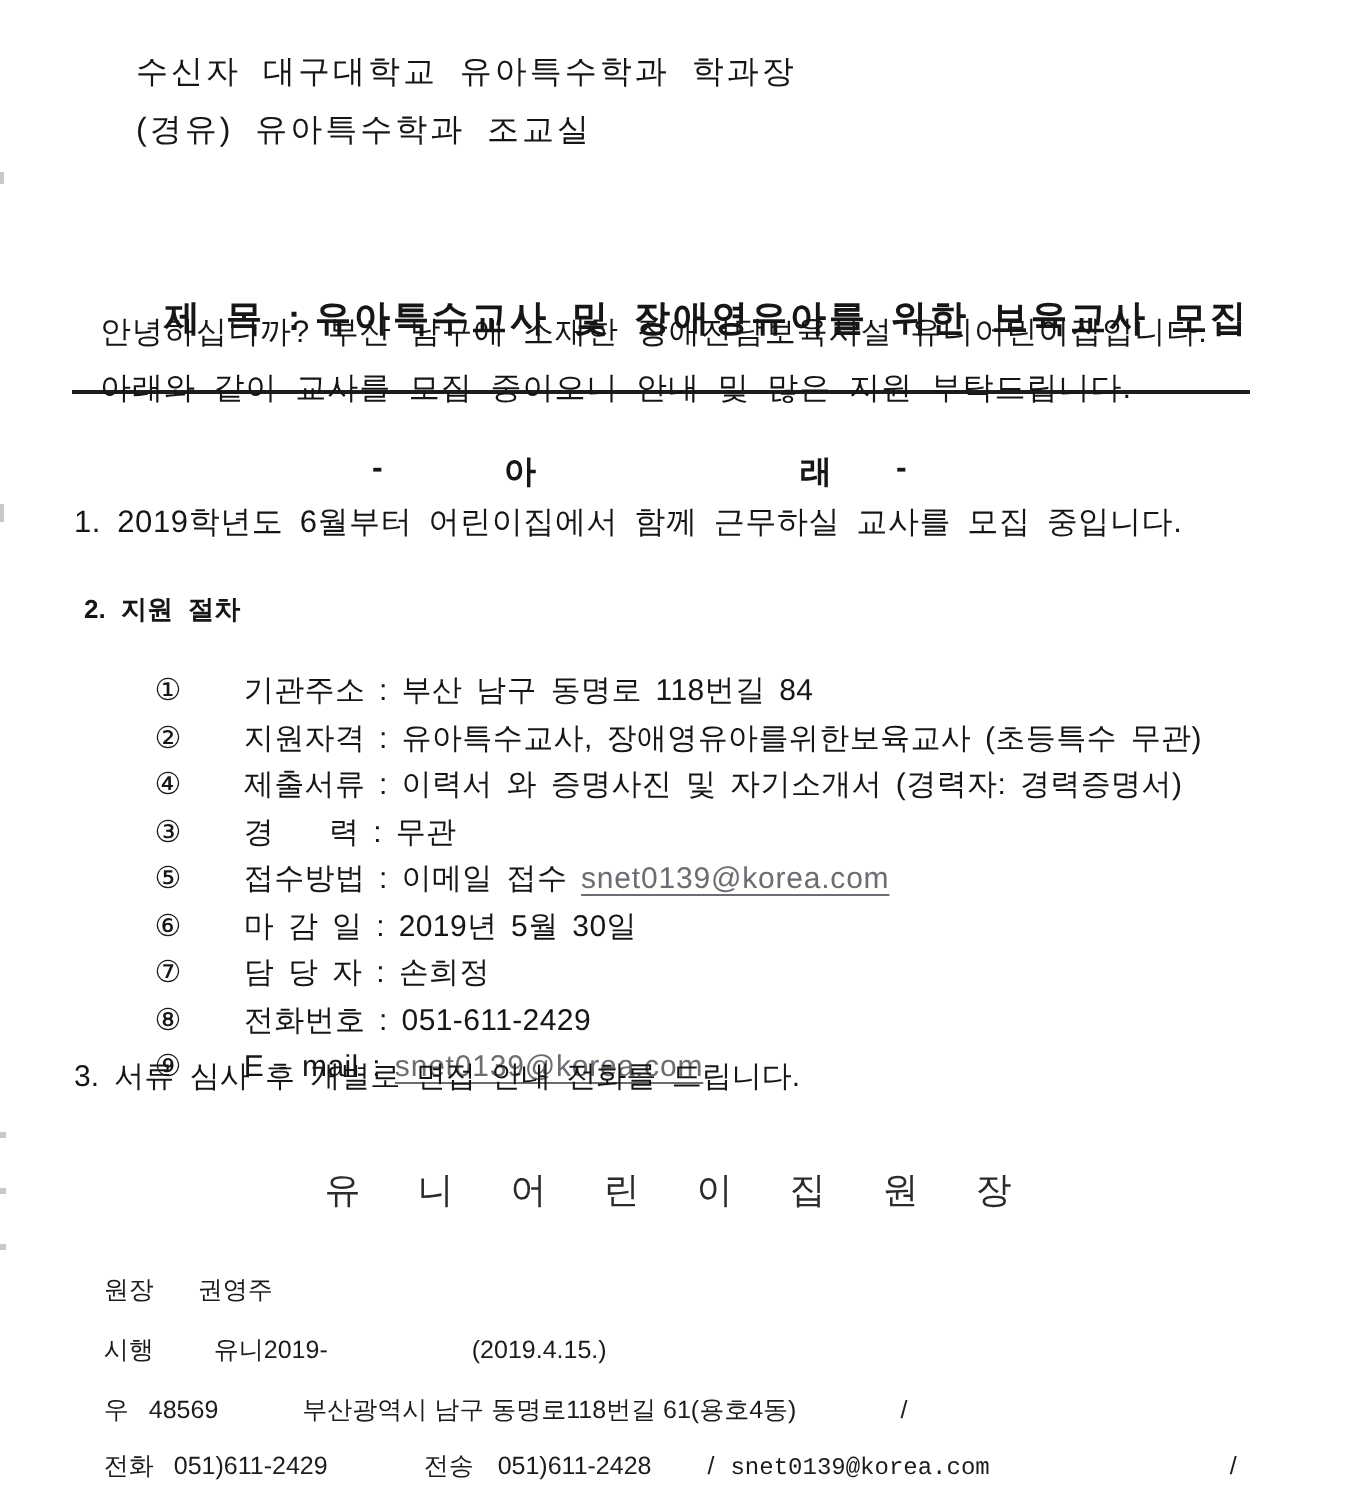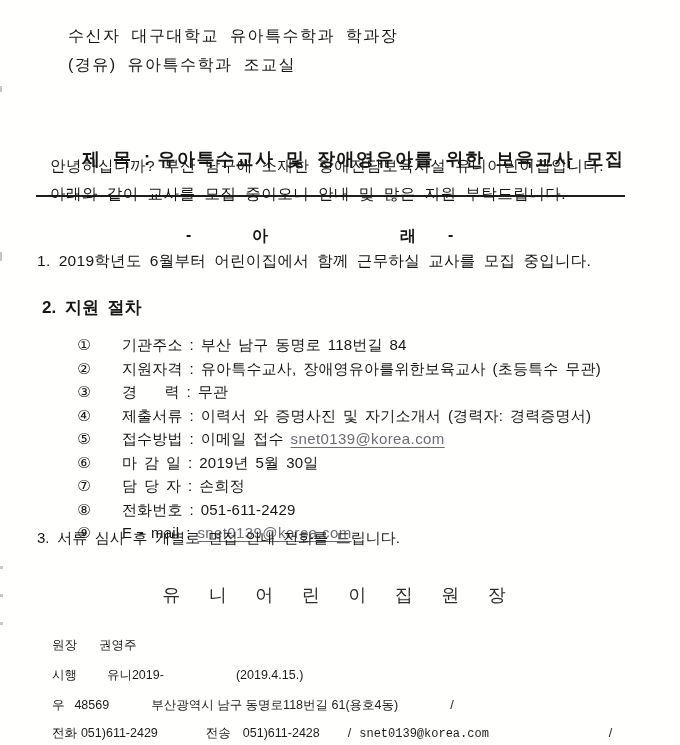--- a/index.html
+++ b/index.html
@@ -61,21 +61,21 @@
     left: 37px;
     top: 251px;
     font-size: 15.5px;
     letter-spacing: 0.3px;
     word-spacing: 3.5px;
     font-weight: 500;
   }
   .point2-title {
     left: 42px;
     top: 296px;
-    font-size: 17px;
+    font-size: 13px;
     font-weight: 600;
     word-spacing: 4px;
   }
 
   .items {
     position: absolute;
     left: 36px;
     top: 319px;
   }
   .item-row {
@@ -129,21 +129,21 @@
   .f-issue    { left: 38px; top: 653px; }
   .f-postal   { left: 38px; top: 683px; }
   .f-tel      { left: 38px; top: 711px; }
 
   .f-director .name   { margin-left: 22px; font-family: Liberation Mono, monospace; }
   .f-issue .no        { margin-left: 30px; text-align: right; }
   .f-issue .date      { margin-left: 72px; }
   .f-postal .code     { margin-left: 10px; }
   .f-postal .addr     { margin-left: 42px; }
   .f-postal .slash    { margin-left: 52px; }
-  .f-tel .tel         { margin-left: 4px; }
+  .f-tel .tel         { margin-left: 10px; }
   .f-tel .fax-label   { margin-left: 48px; }
   .f-tel .fax         { margin-left: 12px; }
   .f-tel .slash2      { margin-left: 28px; }
   .f-tel .email       { margin-left: 8px; font-family: "Liberation Mono", "DejaVu Sans Mono", monospace; font-size: 12px; }
   .f-tel .slash3      { margin-left: 120px; }
 
   
   .noise { position: absolute; background: #9a9a9a; opacity: 0.55; }
   .n1 { left: 0; top: 252px; width: 2px; height: 9px; }
   .n2 { left: 0; top: 566px; width: 3px; height: 3px; }
@@ -175,24 +175,24 @@
   <div class="line point2-title">2. 지원 절차</div>
 
   <div class="items">
     <div class="item-row">
       <span class="item-num">①</span><span class="item-label">기관주소 : </span><span class="item-text">부산 남구 동명로 118번길 84</span>
     </div>
     <div class="item-row">
       <span class="item-num">②</span><span class="item-label">지원자격 : </span><span class="item-text">유아특수교사, 장애영유아를위한보육교사 (초등특수 무관)</span>
     </div>
     <div class="item-row">
+      <span class="item-num">④</span><span class="item-label">제출서류 : </span><span class="item-text">이력서 와 증명사진 및 자기소개서 (경력자: 경력증명서)</span>
+    </div>
+    <div class="item-row">
       <span class="item-num">③</span><span class="item-label">경    력 : </span><span class="item-text">무관</span>
-    </div>
-    <div class="item-row">
-      <span class="item-num">④</span><span class="item-label">제출서류 : </span><span class="item-text">이력서 와 증명사진 및 자기소개서 (경력자: 경력증명서)</span>
     </div>
     <div class="item-row">
       <span class="item-num">⑤</span><span class="item-label">접수방법 : </span><span class="item-text">이메일 접수 </span><span class="item-email">snet0139@korea.com</span>
     </div>
     <div class="item-row">
       <span class="item-num">⑥</span><span class="item-label">마 감 일 : </span><span class="item-text">2019년 5월 30일</span>
     </div>
     <div class="item-row">
       <span class="item-num">⑦</span><span class="item-label">담 당 자 : </span><span class="item-text">손희정</span>
     </div>

